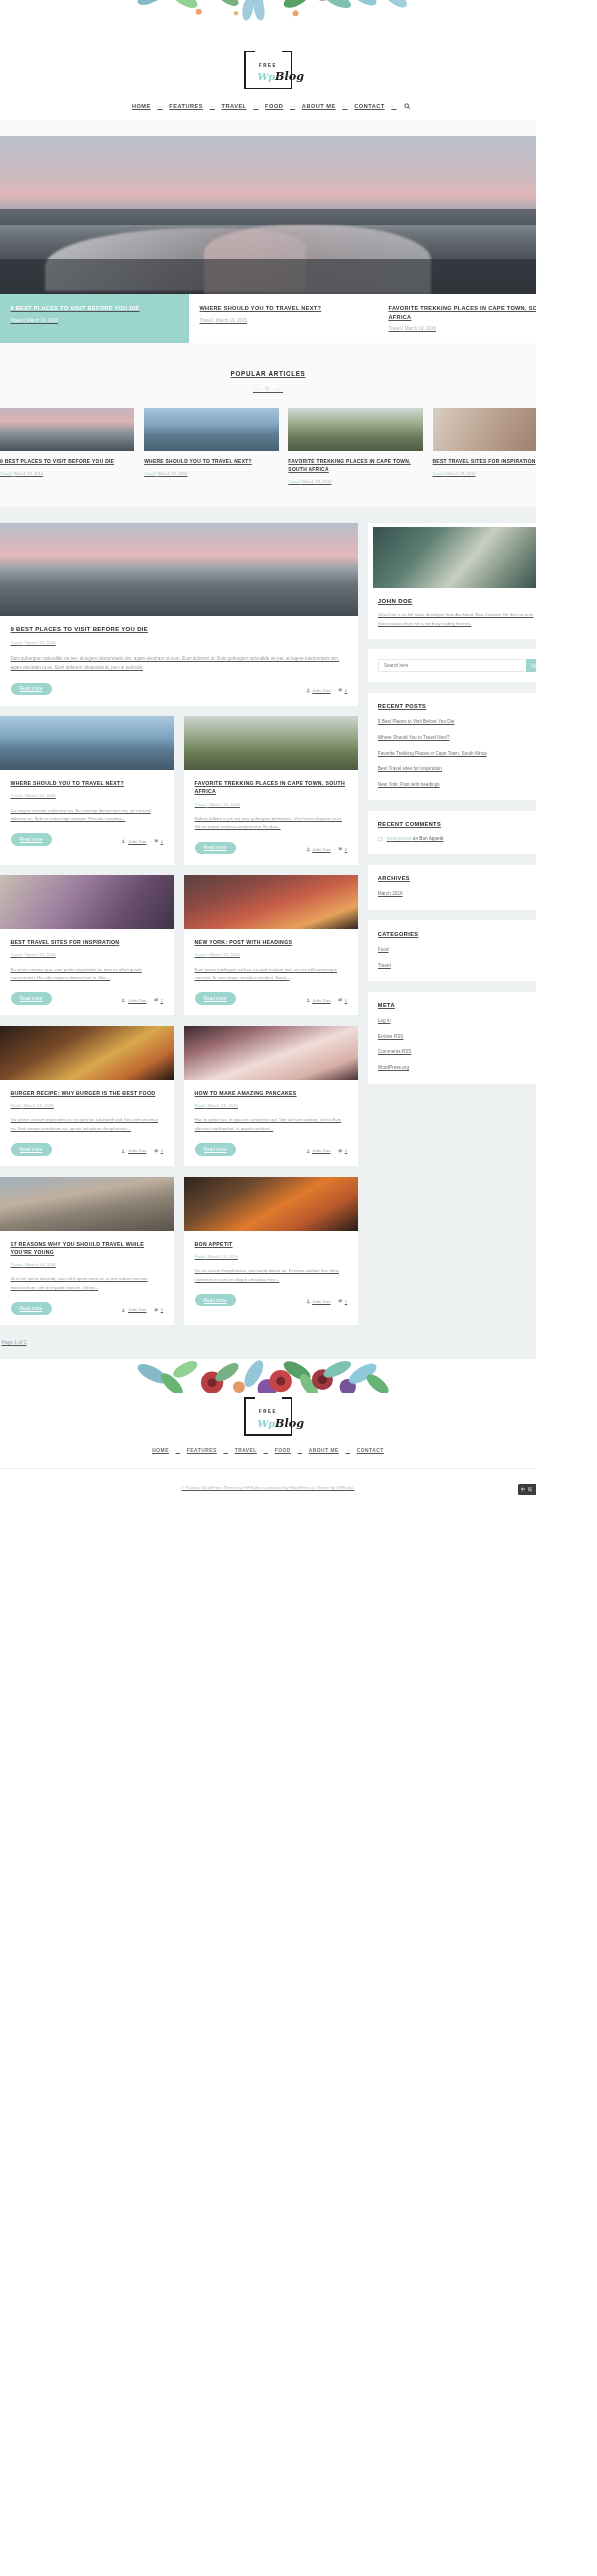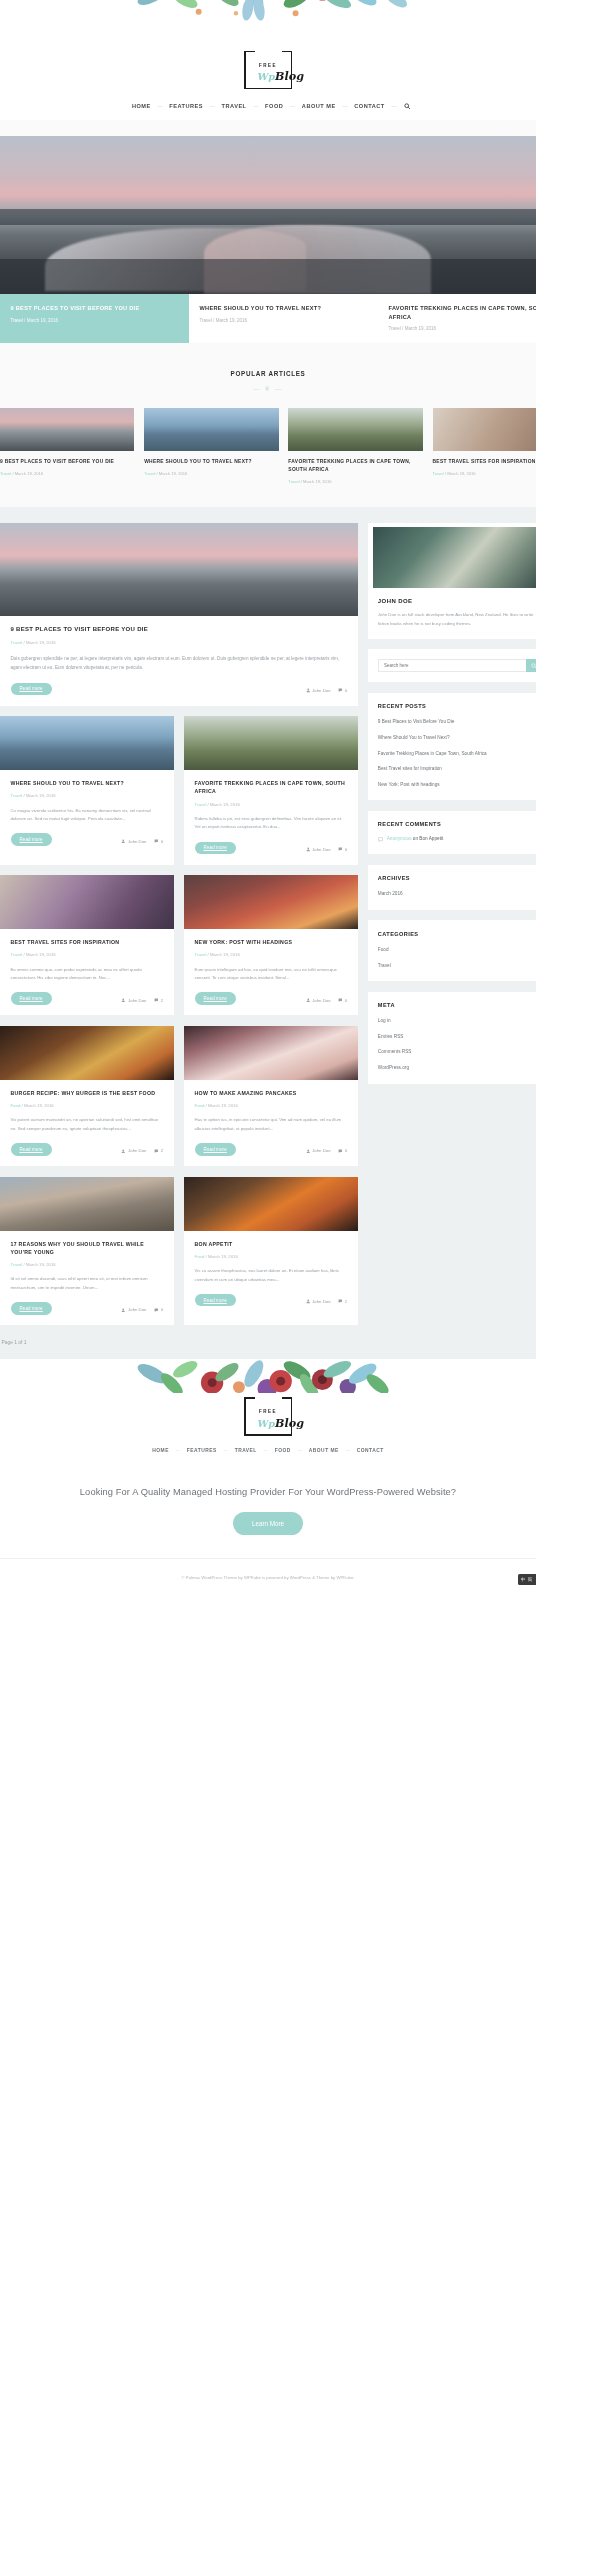--- a/index.html
+++ b/index.html
@@ -3,21 +3,21 @@
 <meta charset="utf-8">
 <style>
   * { box-sizing: border-box; margin: 0; padding: 0; }
   html, body { width: 597px; }
   body {
     font-family: "Liberation Sans", sans-serif;
     background: #ffffff;
     color: #545454;
     -webkit-font-smoothing: antialiased;
   }
-  .page { width: 536px; position: relative; overflow: hidden; }
+  .page { width: 536px; position: relative; overflow: hidden; text-decoration: underline; }
 
   
   .floral { height: 46px; position: relative; overflow: hidden; background:#fff; }
   .floral-inner { position:absolute; left:50%; transform:translateX(-50%); top:-30px; width: 321px; height: 82px; }
   .floral-bottom .floral-inner { top: -4.5px; }
 
   
   .logo-wrap { text-align: center; padding: 4.5px 0 6px; background: #fff; }
   .logo-box {
     display: inline-block; position: relative;
@@ -755,24 +755,20 @@
     <span class="sep">—</span>
     <a href="#">TRAVEL</a>
     <span class="sep">—</span>
     <a href="#">FOOD</a>
     <span class="sep">—</span>
     <a href="#">ABOUT ME</a>
     <span class="sep">—</span>
     <a href="#">CONTACT</a>
   </nav>
 
-  <section class="cta">
-    <h2>Looking For A Quality Managed Hosting Provider For Your WordPress-Powered Website?</h2>
-    <a class="learn" href="#">Learn More</a>
-  </section>
 
   <div class="copyright">
     <span>© Palmas WordPress Theme by WPKube is powered by WordPress &amp; Theme by WPKube.</span>
     <div class="lang-badge">中 简</div>
   </div>
 
 </div>
 
 
 </body></html>

